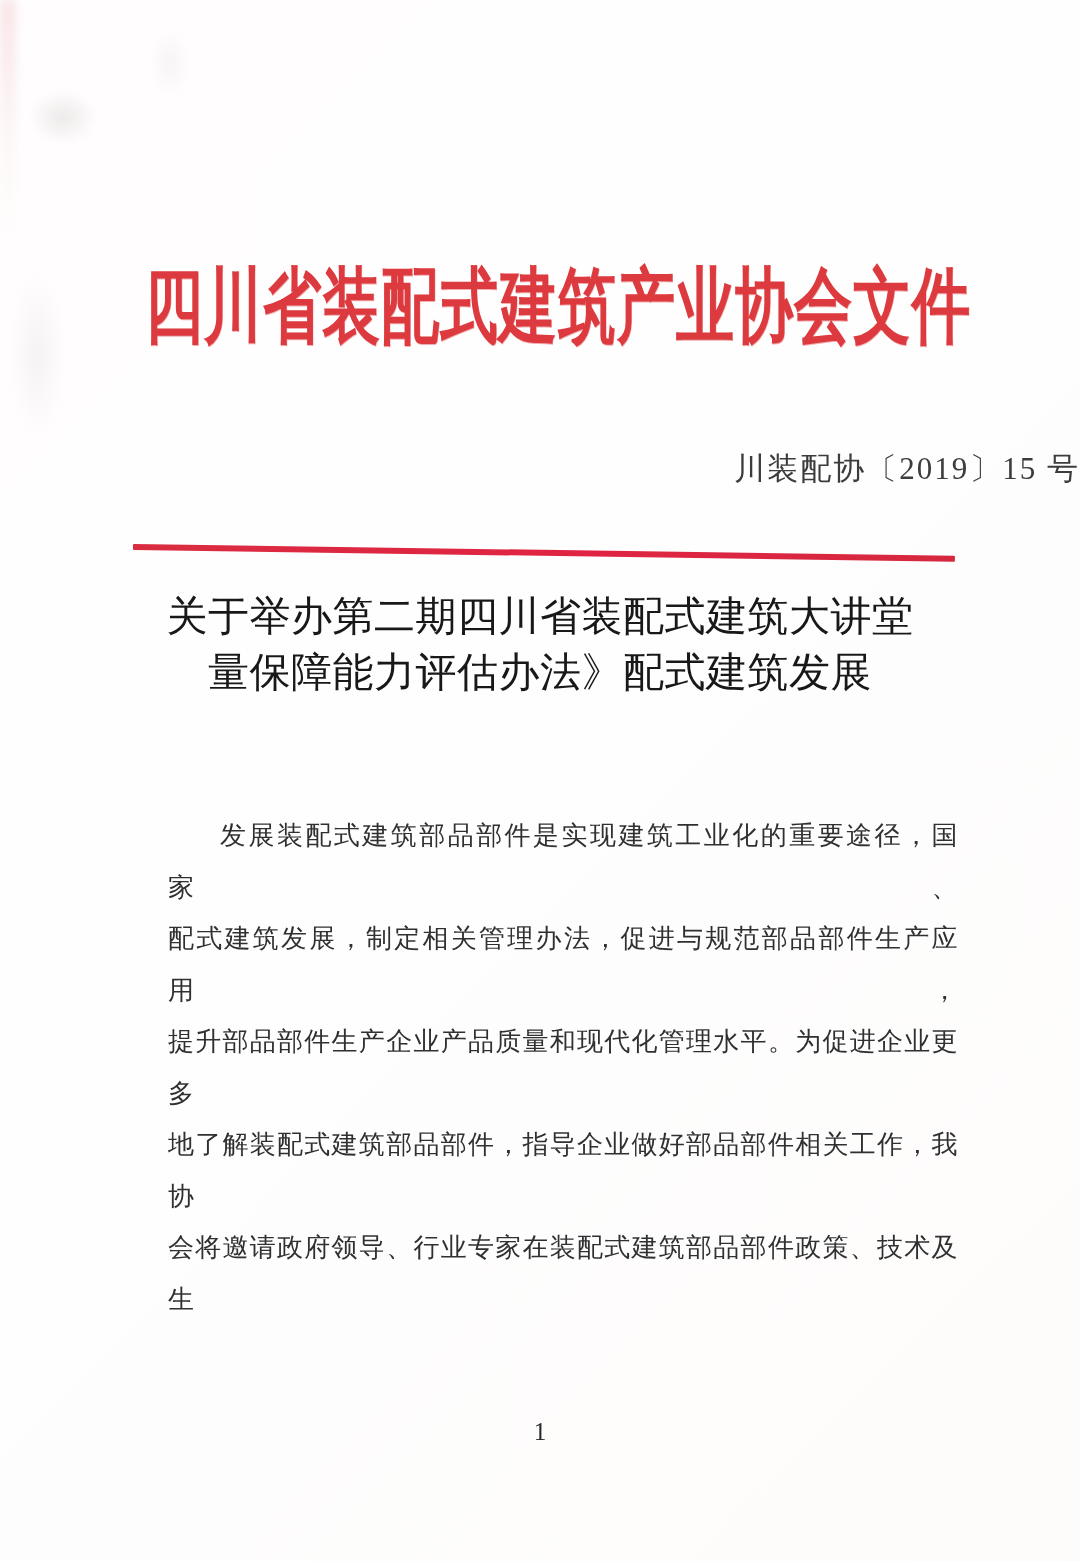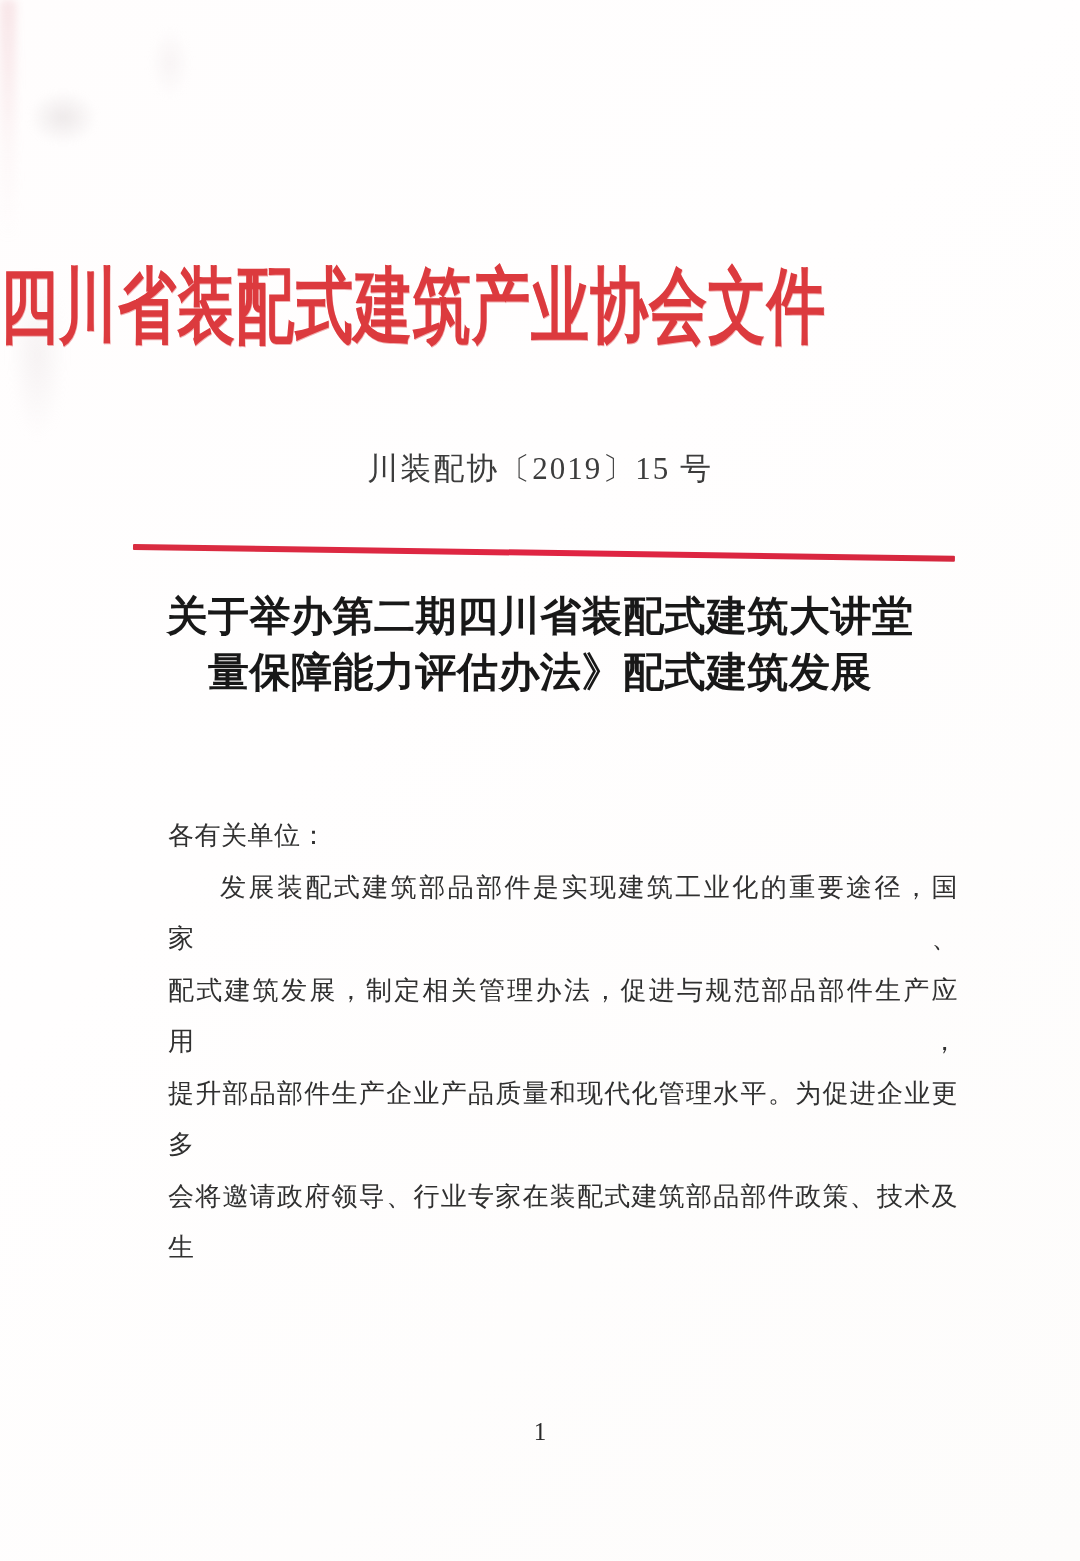--- a/index.html
+++ b/index.html
@@ -38,39 +38,41 @@
     background: radial-gradient(ellipse at center, rgba(235,228,230,0.35), rgba(255,255,255,0) 70%);
     filter: blur(4px);
   }
 
   
   .org-header {
     position: absolute;
     left: 0; right: 4px;
     top: 252px;
     height: 96px;
+    text-align: center;
     white-space: nowrap;
+    padding-left: 40px;
   }
   .org-header .stretch {
     display: inline-block;
     transform: scaleY(1.42);
     transform-origin: center top;
     font-size: 58px;
     font-weight: bold;
     letter-spacing: 1px;
     color: #dc3a3e;
     text-shadow: 0.5px 0.5px 0 rgba(220,58,62,0.4);
   }
 
   
   .doc-number {
     position: absolute;
     left: 0; right: 0;
     top: 448px;
-    text-align: center;
+    text-align: right;
     font-size: 31px;
     color: #3c3c3c;
     letter-spacing: 2px;
   }
 
   
   .red-rule {
     position: absolute;
     left: 133px;
     top: 544px;
@@ -82,21 +84,21 @@
     border-radius: 1px;
   }
 
   
   .doc-title {
     position: absolute;
     left: 90px;
     right: 90px;
     top: 588px;
     text-align: center;
-    font-weight: bold;
+    font-weight: normal;
     font-size: 41px;
     line-height: 56px;
     color: #181818;
     letter-spacing: 0.5px;
   }
 
   
   .body-block {
     position: absolute;
     left: 168px;
@@ -146,23 +148,23 @@
   <div class="doc-number">川装配协〔2019〕15 号</div>
 
   <div class="red-rule"></div>
 
   <div class="doc-title">
     <div>关于举办第二期四川省装配式建筑大讲堂</div>
     <div>量保障能力评估办法》配式建筑发展</div>
   </div>
 
   <div class="body-block">
-    <div class="bodyline left">各有关单位：</div>
     <div class="bodyline indent">发展装配式建筑部品部件是实现建筑工业化的重要途径，国家、</div>
     <div class="bodyline">配式建筑发展，制定相关管理办法，促进与规范部品部件生产应用，</div>
     <div class="bodyline">提升部品部件生产企业产品质量和现代化管理水平。为促进企业更多</div>
+    <div class="bodyline">地了解装配式建筑部品部件，指导企业做好部品部件相关工作，我协</div>
     <div class="bodyline">会将邀请政府领导、行业专家在装配式建筑部品部件政策、技术及生</div>
 
   </div>
 
   <div class="page-number">1</div>
 
 </div>
 
 </body></html>

